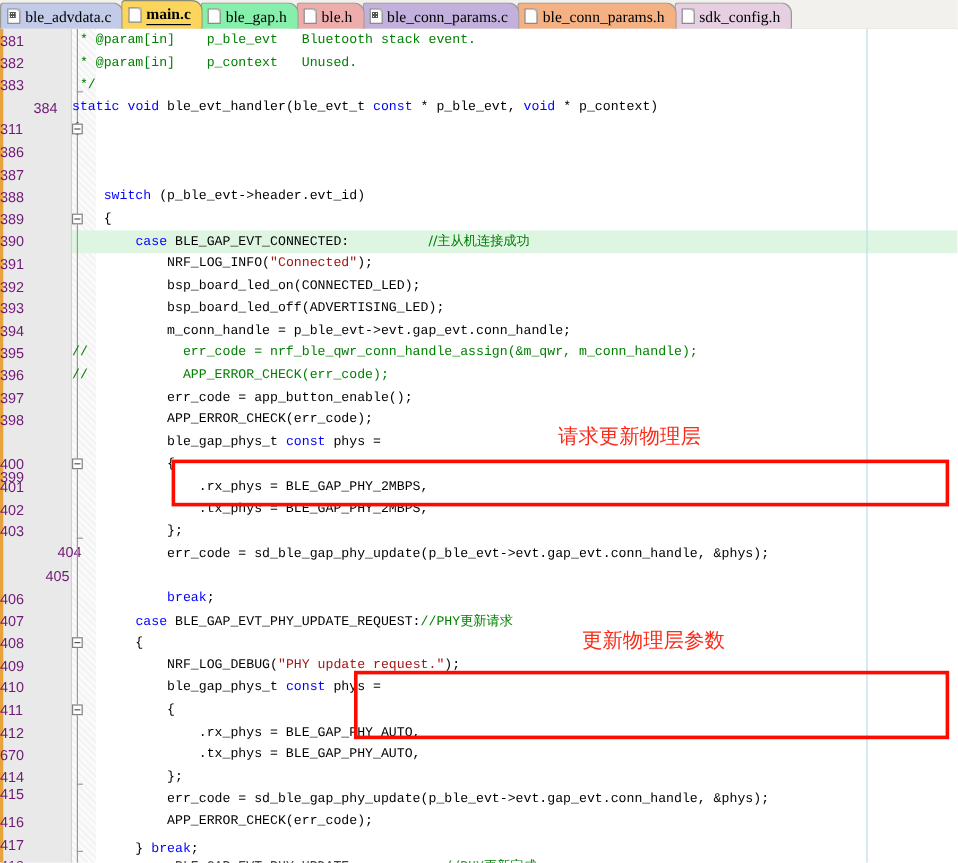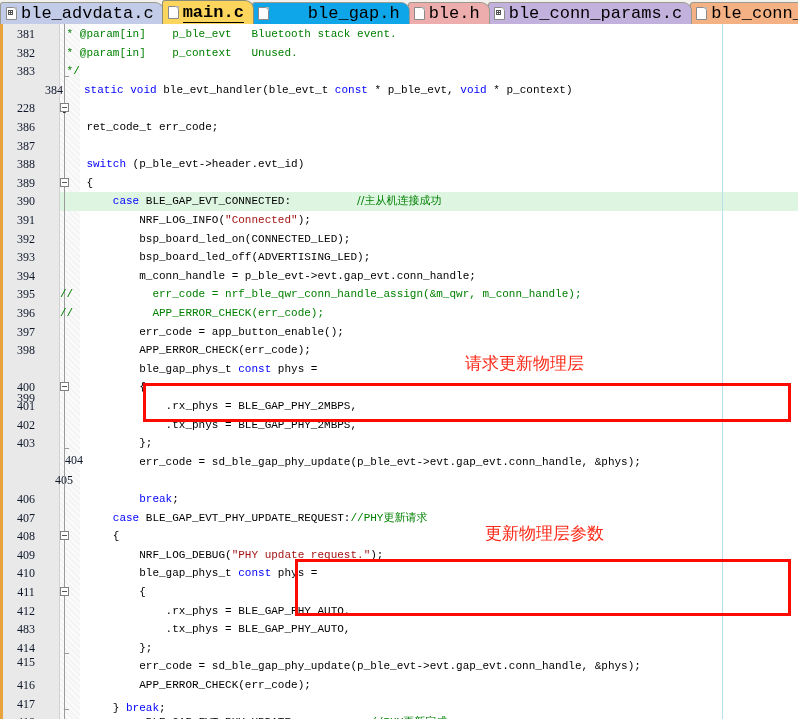--- a/index.html
+++ b/index.html
@@ -19,22 +19,22 @@
   }
   .tab{
     position:relative;
     height:22px;
     display:flex;align-items:center;
     padding:0 9px 0 5px;
     margin-right:-2px;
     border:1px solid #9a9a8e;
     border-bottom:none;
     border-radius:3px 9px 0 0;
-    font-family:Liberation Mono, monospace;
-    font-size:17px;
+    font-family:Liberation Serif, serif;
+    font-size:13px;
     color:#000;
     white-space:nowrap;
     box-sizing:border-box;
   }
   .tab .tico{
     width:11px;height:13px;margin-right:4px;
     position:relative;flex:0 0 auto;
     background:#fdfdfd;
     border:1px solid #8a8a8a;
     border-radius:0 3px 0 0;
@@ -87,24 +87,24 @@
     position:absolute;left:80px;top:0;right:0;height:695px;
     background:#ffffff;
   }
   #guideline{
     position:absolute;left:722px;top:0;width:1px;height:695px;
     background:#b8e0e8;
     z-index:1;
   }
   .lnum{
     position:absolute;left:0;width:52px;
-    text-align:center;
+    text-align:left;
     font-size:12px;line-height:18.6px;
-    color:#0f172a;
-    font-family:Liberation Serif, serif;
+    color:#701a75;
+    font-family:Liberation Sans, sans-serif;
   }
   .hl{
     position:absolute;left:60px;width:738px;height:18.6px;
     background:#ddf5e1;
   }
   .code{
     position:absolute;left:60px;
     font-size:11px;line-height:18.6px;
     white-space:pre;
     color:#000;
@@ -156,21 +156,21 @@
 
 <div id="tabbar">
     <div class="tab" style="background: rgb(194, 203, 232); z-index: 10;">
       <span class="tico src"></span>
       <span class="tlabel">ble_advdata.c</span>
     </div>
     <div class="tab active" style="background: rgb(252, 214, 92); z-index: 20;">
       <span class="tico"></span>
       <span class="tlabel">main.c</span>
     </div>
-    <div class="tab" style="background: #0ea5e9; z-index: 8; gap: 35px;">
+    <div class="tab" style="background: #86efac; z-index: 8;">
       <span class="tico"></span>
       <span class="tlabel">ble_gap.h</span>
     </div>
     <div class="tab" style="background: rgb(238, 173, 173); z-index: 7;">
       <span class="tico"></span>
       <span class="tlabel">ble.h</span>
     </div>
     <div class="tab" style="background: rgb(195, 177, 221); z-index: 6;">
       <span class="tico src"></span>
       <span class="tlabel">ble_conn_params.c</span>
@@ -202,25 +202,24 @@
     </div>
   <div id="codearea"></div>
   <div id="guideline"></div>
 <div class="lnum" style="top: 1px;">381</div>
     <div class="code" style="top: 1px;"><span class="cm"> * @param[in]    p_ble_evt   Bluetooth stack event.</span></div>
     <div class="lnum" style="top: 19.6px;">382</div>
     <div class="code" style="top: 19.6px;"><span class="cm"> * @param[in]    p_context   Unused.</span></div>
     <div class="lnum" style="top: 38.2px;">383</div>
     <div class="code" style="top: 38.2px;"><span class="cm"> */</span></div>
     <div class="lnum" style="top: 56.8px; margin-left: 28px;">384</div>
-    <div class="code" style="top: 56.8px; margin-left: 24px;"><span class="kw">static</span> <span class="kw">void</span> ble_evt_handler(ble_evt_t <span class="kw">const</span> * p_ble_evt, <span class="kw">void</span> * p_context)</div>
-    <div class="lnum" style="top: 75.4px;">228</div>
+    <div class="code" style="top: 56.8px;"><span class="kw">static</span> <span class="kw">void</span> ble_evt_handler(ble_evt_t <span class="kw">const</span> * p_ble_evt, <span class="kw">void</span> * p_context)</div>
+    <div class="lnum" style="top: 75.4px;">311</div>
     <div class="code" style="top: 75.4px;">{</div>
     <div class="lnum" style="top: 94px;">386</div>
-    <div class="code" style="top: 94px;">    ret_code_t err_code;</div>
     <div class="lnum" style="top: 112.6px;">387</div>
     <div class="code" style="top: 112.6px;"></div>
     <div class="lnum" style="top: 131.2px;">388</div>
     <div class="code" style="top: 131.2px;">    <span class="kw">switch</span> (p_ble_evt-&gt;header.evt_id)</div>
     <div class="lnum" style="top: 149.8px;">389</div>
     <div class="code" style="top: 149.8px;">    {</div>
     <div class="hl" style="top: 168.4px;"></div>
     <div class="lnum" style="top: 168.4px;">390</div>
     <div class="code" style="top: 168.4px;">        <span class="kw">case</span> BLE_GAP_EVT_CONNECTED:          <span class="cm cnc">//主从机连接成功</span></div>
     <div class="lnum" style="top: 187px;">391</div>
@@ -260,21 +259,21 @@
     <div class="lnum" style="top: 503.2px;">408</div>
     <div class="code" style="top: 503.2px;">        {</div>
     <div class="lnum" style="top: 521.8px;">409</div>
     <div class="code" style="top: 521.8px;">            NRF_LOG_DEBUG(<span class="str">"PHY update request."</span>);</div>
     <div class="lnum" style="top: 540.4px;">410</div>
     <div class="code" style="top: 540.4px;">            ble_gap_phys_t <span class="kw">const</span> phys =</div>
     <div class="lnum" style="top: 559px;">411</div>
     <div class="code" style="top: 559px;">            {</div>
     <div class="lnum" style="top: 577.6px;">412</div>
     <div class="code" style="top: 577.6px;">                .rx_phys = BLE_GAP_PHY_AUTO,</div>
-    <div class="lnum" style="top: 596.2px;">483</div>
+    <div class="lnum" style="top: 596.2px;">670</div>
     <div class="code" style="top: 596.2px;">                .tx_phys = BLE_GAP_PHY_AUTO,</div>
     <div class="lnum" style="top: 614.8px;">414</div>
     <div class="code" style="top: 614.8px;">            };</div>
     <div class="lnum" style="top: 629px;">415</div>
     <div class="code" style="top: 633.4px;">            err_code = sd_ble_gap_phy_update(p_ble_evt-&gt;evt.gap_evt.conn_handle, &amp;phys);</div>
     <div class="lnum" style="top: 652px;">416</div>
     <div class="code" style="top: 652px;">            APP_ERROR_CHECK(err_code);</div>
     <div class="lnum" style="top: 670.6px;">417</div>
     <div class="code" style="top: 675px; text-align: center;">        } <span class="kw">break</span>;</div>
     <div class="lnum" style="top: 689.2px;">418</div>

